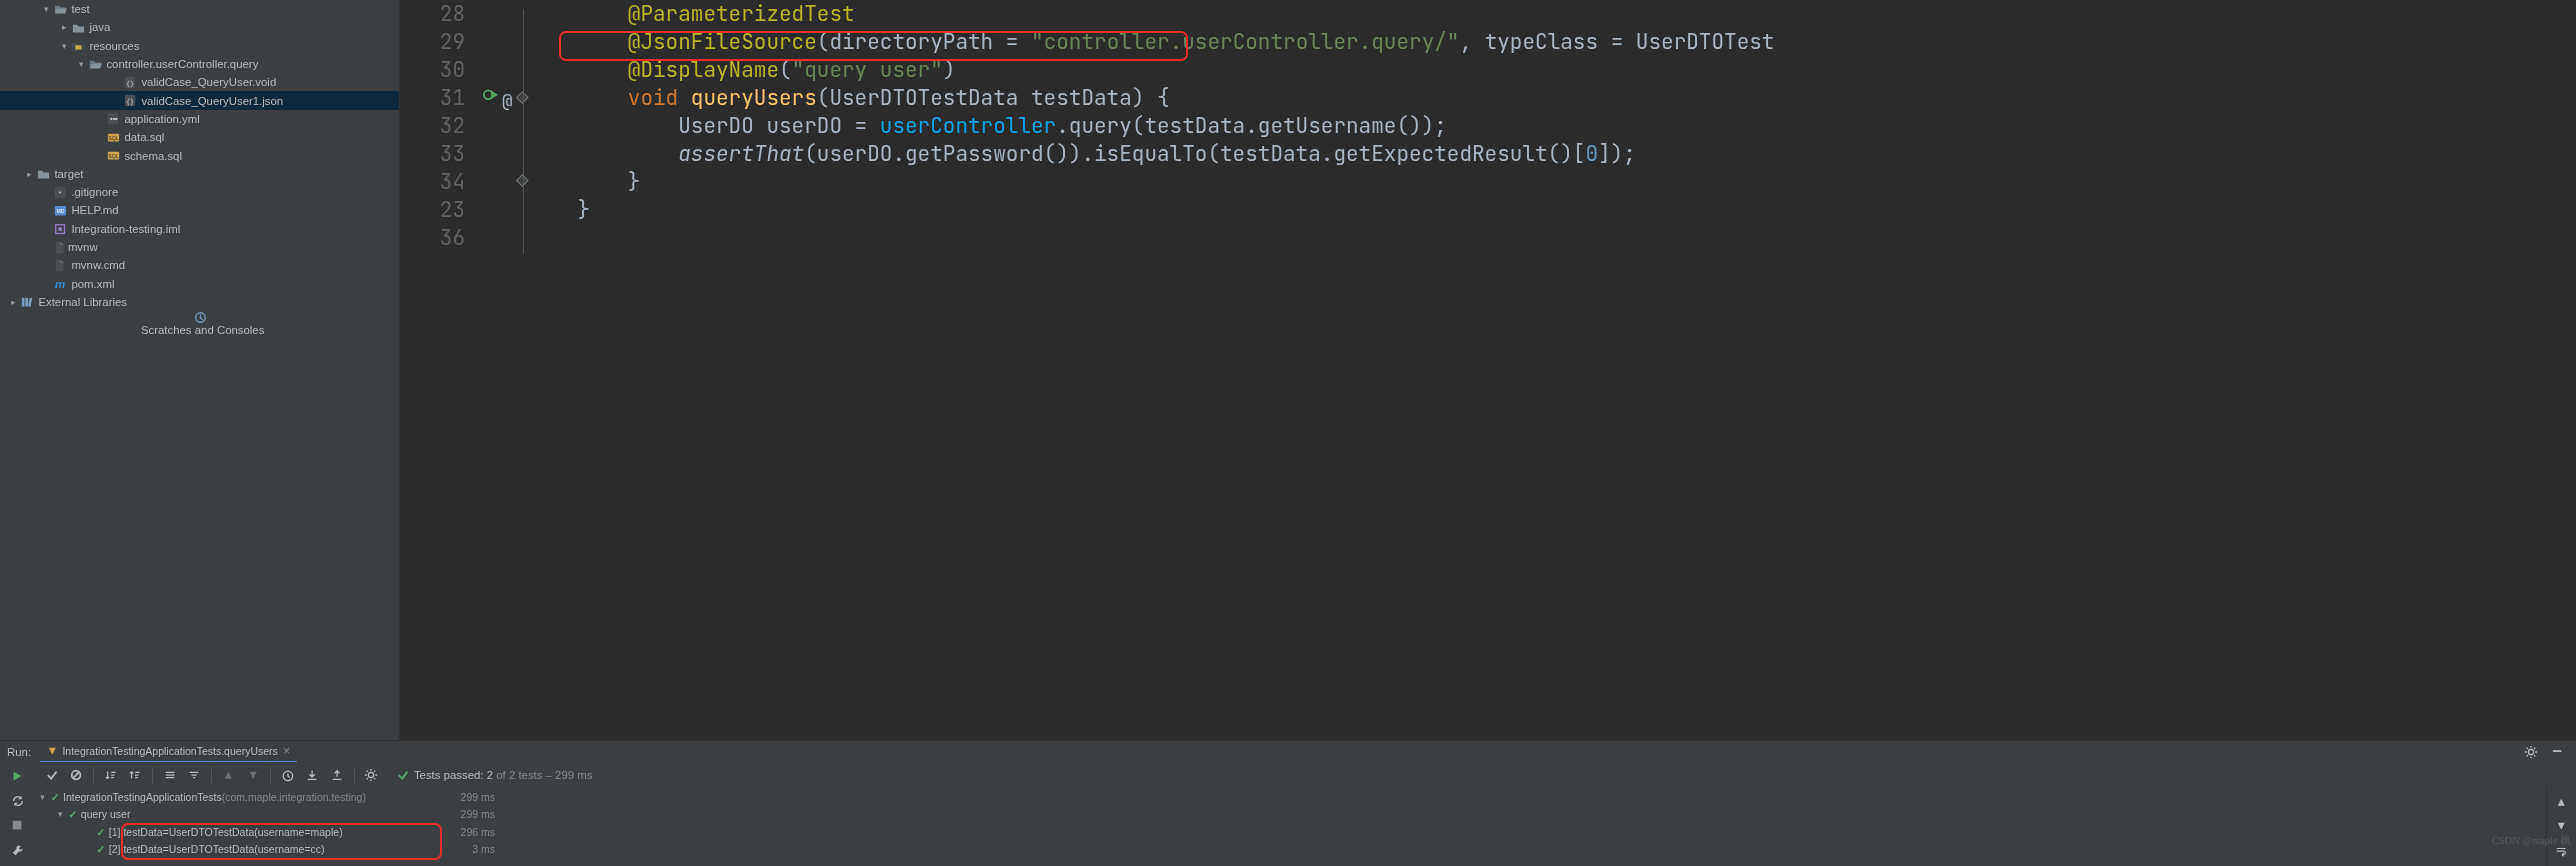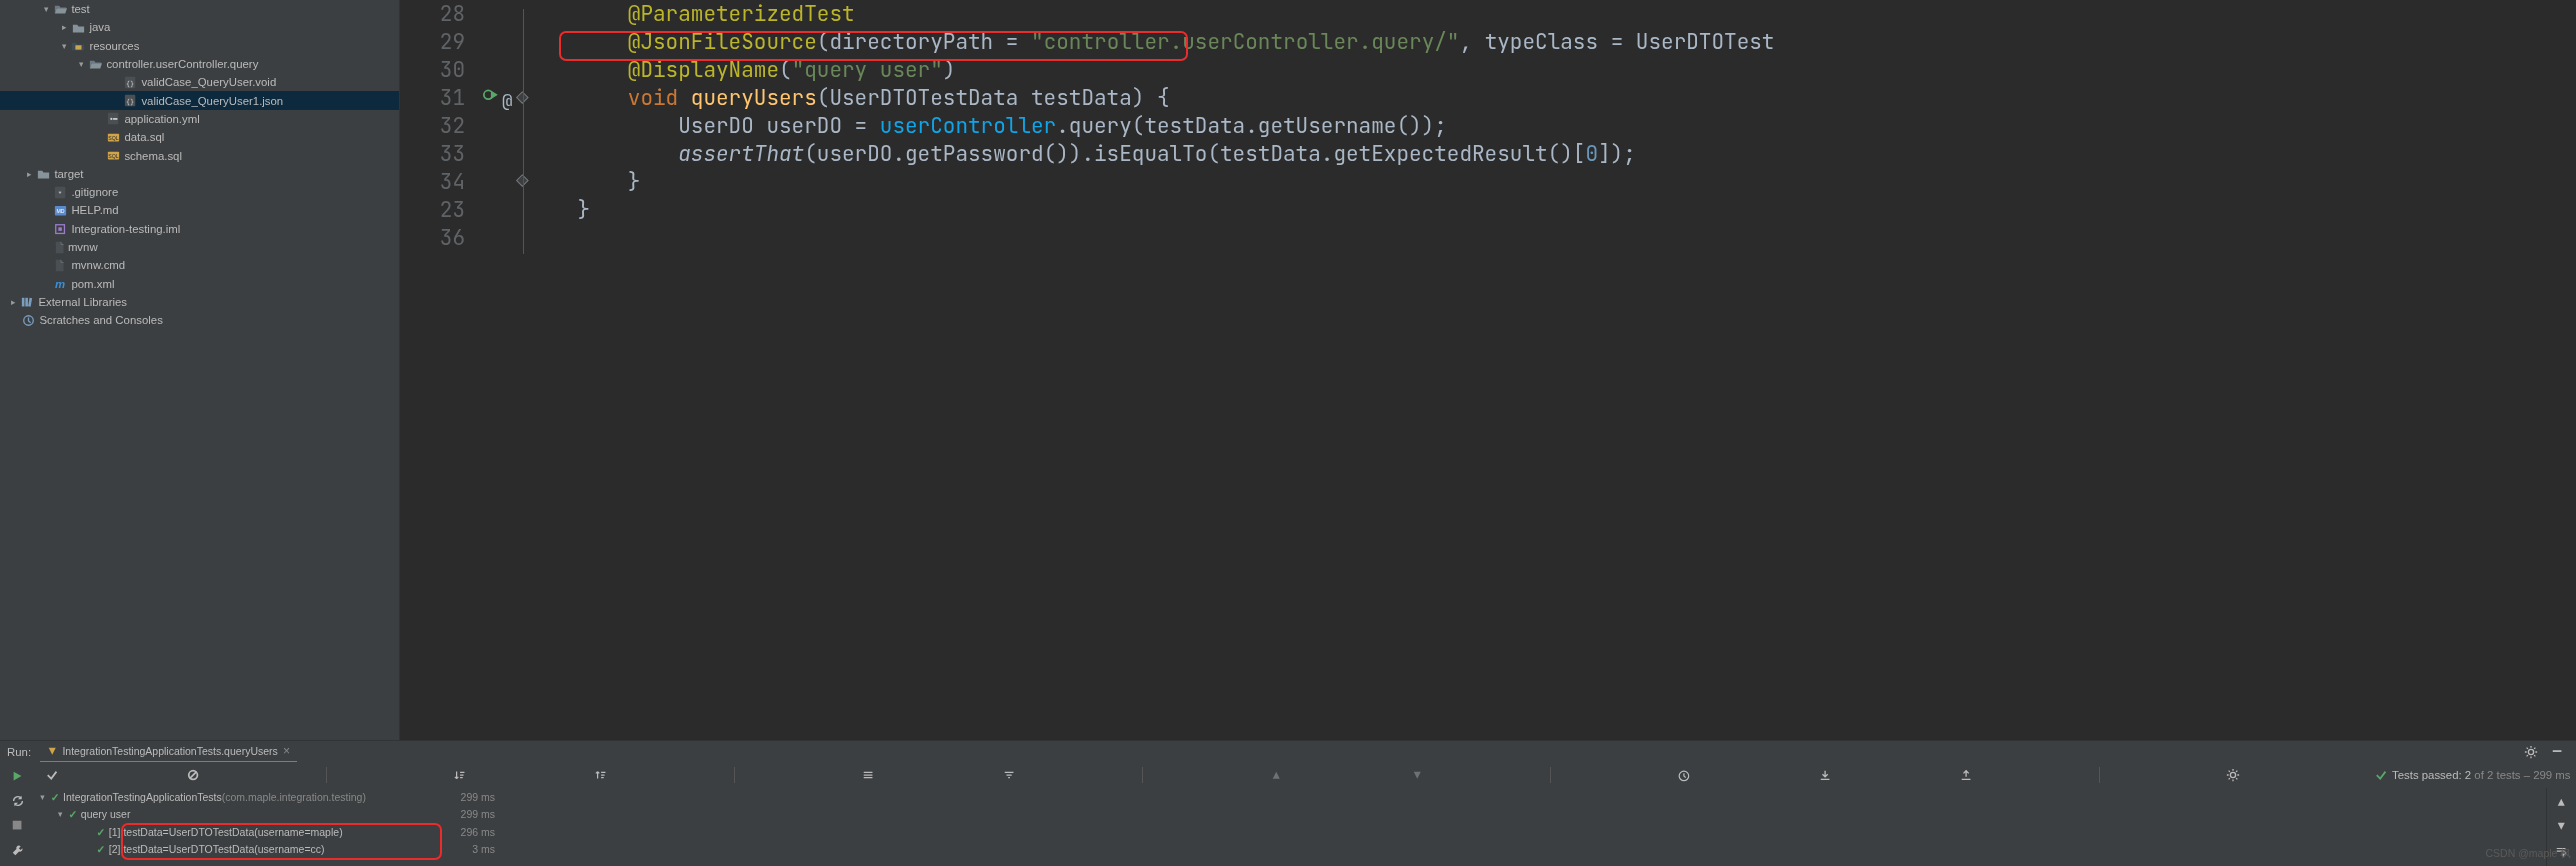--- a/index.html
+++ b/index.html
@@ -92,21 +92,20 @@
     border-bottom:1.7px solid #4a88c7;
     color:#bbbbbb;
     font-size:10.5px;
   }
   .panel-toolbar {
     display:flex; align-items:center;
     height: 26px;
     padding: 0 5.2px;
     gap:1.7px;
     background:#3c3f41;
-    justify-content:space-between;
   }
   .tbtn {
     width:23px; height:21px;
     display:flex; align-items:center; justify-content:center;
     color:#bbbbbb;
     border-radius:2.6px;
   }
   .sep { width:0.9px; height:15.7px; background:#555; margin:0 3.5px; }
   .panel-body {
     flex:1;
@@ -156,22 +155,22 @@
   .tests-pass {
     display:flex; align-items:center; gap:5.2px;
     margin-left:12.2px;
     color:#bbbbbb;
   }
   .tests-pass .grey { color:#888; }
   .panel-top-icons {
     margin-left:auto; display:flex; gap:3.5px;
   }
   .watermark {
-    position:absolute; right:5.2px; bottom:5px;
-    font-size:10.5px; color:#5a5a5a; font-family:Liberation Sans, sans-serif;
+    position:absolute; right:5.2px; bottom:18px;
+    font-size:10.5px; color:#5a5a5a; font-family:Liberation Serif, serif;
   }
   svg { display:block; }
 </style>
 </head>
 <body>
 
 <div class="top">
   <div class="sidebar" id="sidebar">
       <div class="tree-row" style="padding-left: 40px;">
         <span class="chev">▾</span>
@@ -331,21 +330,21 @@
         <span class="chev">▸</span>
         <span class="ico">
           <svg width="13" height="11.4" viewBox="0 0 15 13">
             <rect x="1" y="2" width="3" height="10" fill="#7a9ebf"></rect>
             <rect x="5" y="2" width="3" height="10" fill="#7a9ebf"></rect>
             <rect x="9" y="2" width="3" height="10" fill="#7a9ebf" transform="rotate(10 10 7)"></rect>
           </svg>
         </span>
         <span class="tree-label" style="margin-left: 3.5px;">External Libraries</span>
       </div>
-      <div class="tree-row" style="padding-left: 8px;">
+      <div class="tree-row" style="padding-left: 8px; flex-direction: column;">
         <span class="chev"></span>
         <span class="ico">
           <svg width="13" height="13" viewBox="0 0 15 15">
             <circle cx="7.5" cy="7.5" r="5.5" fill="none" stroke="#7a9ebf" stroke-width="1.5"></circle>
             <path d="M7.5 4v4l2.5 2" stroke="#7a9ebf" stroke-width="1.5" fill="none"></path>
           </svg>
         </span>
         <span class="tree-label" style="margin-left: 3.5px;">Scratches and Consoles</span>
       </div>
     </div>

